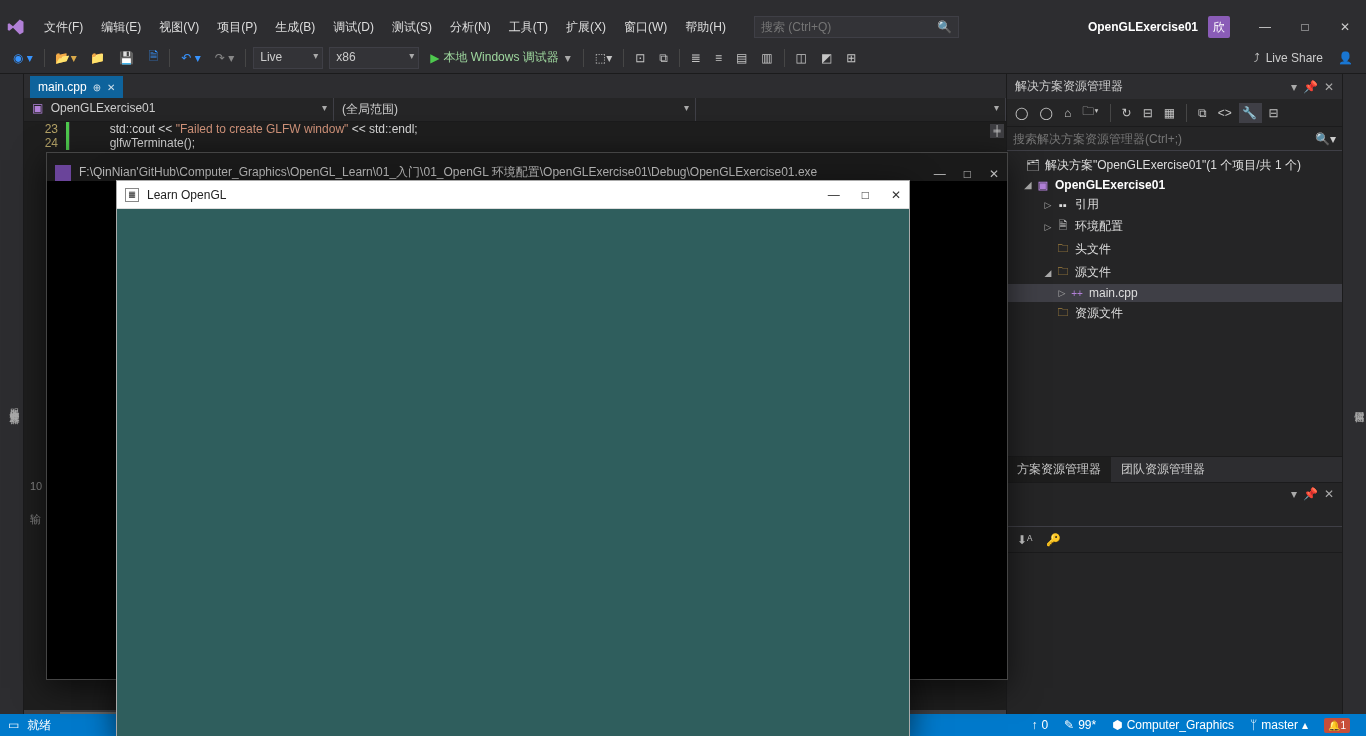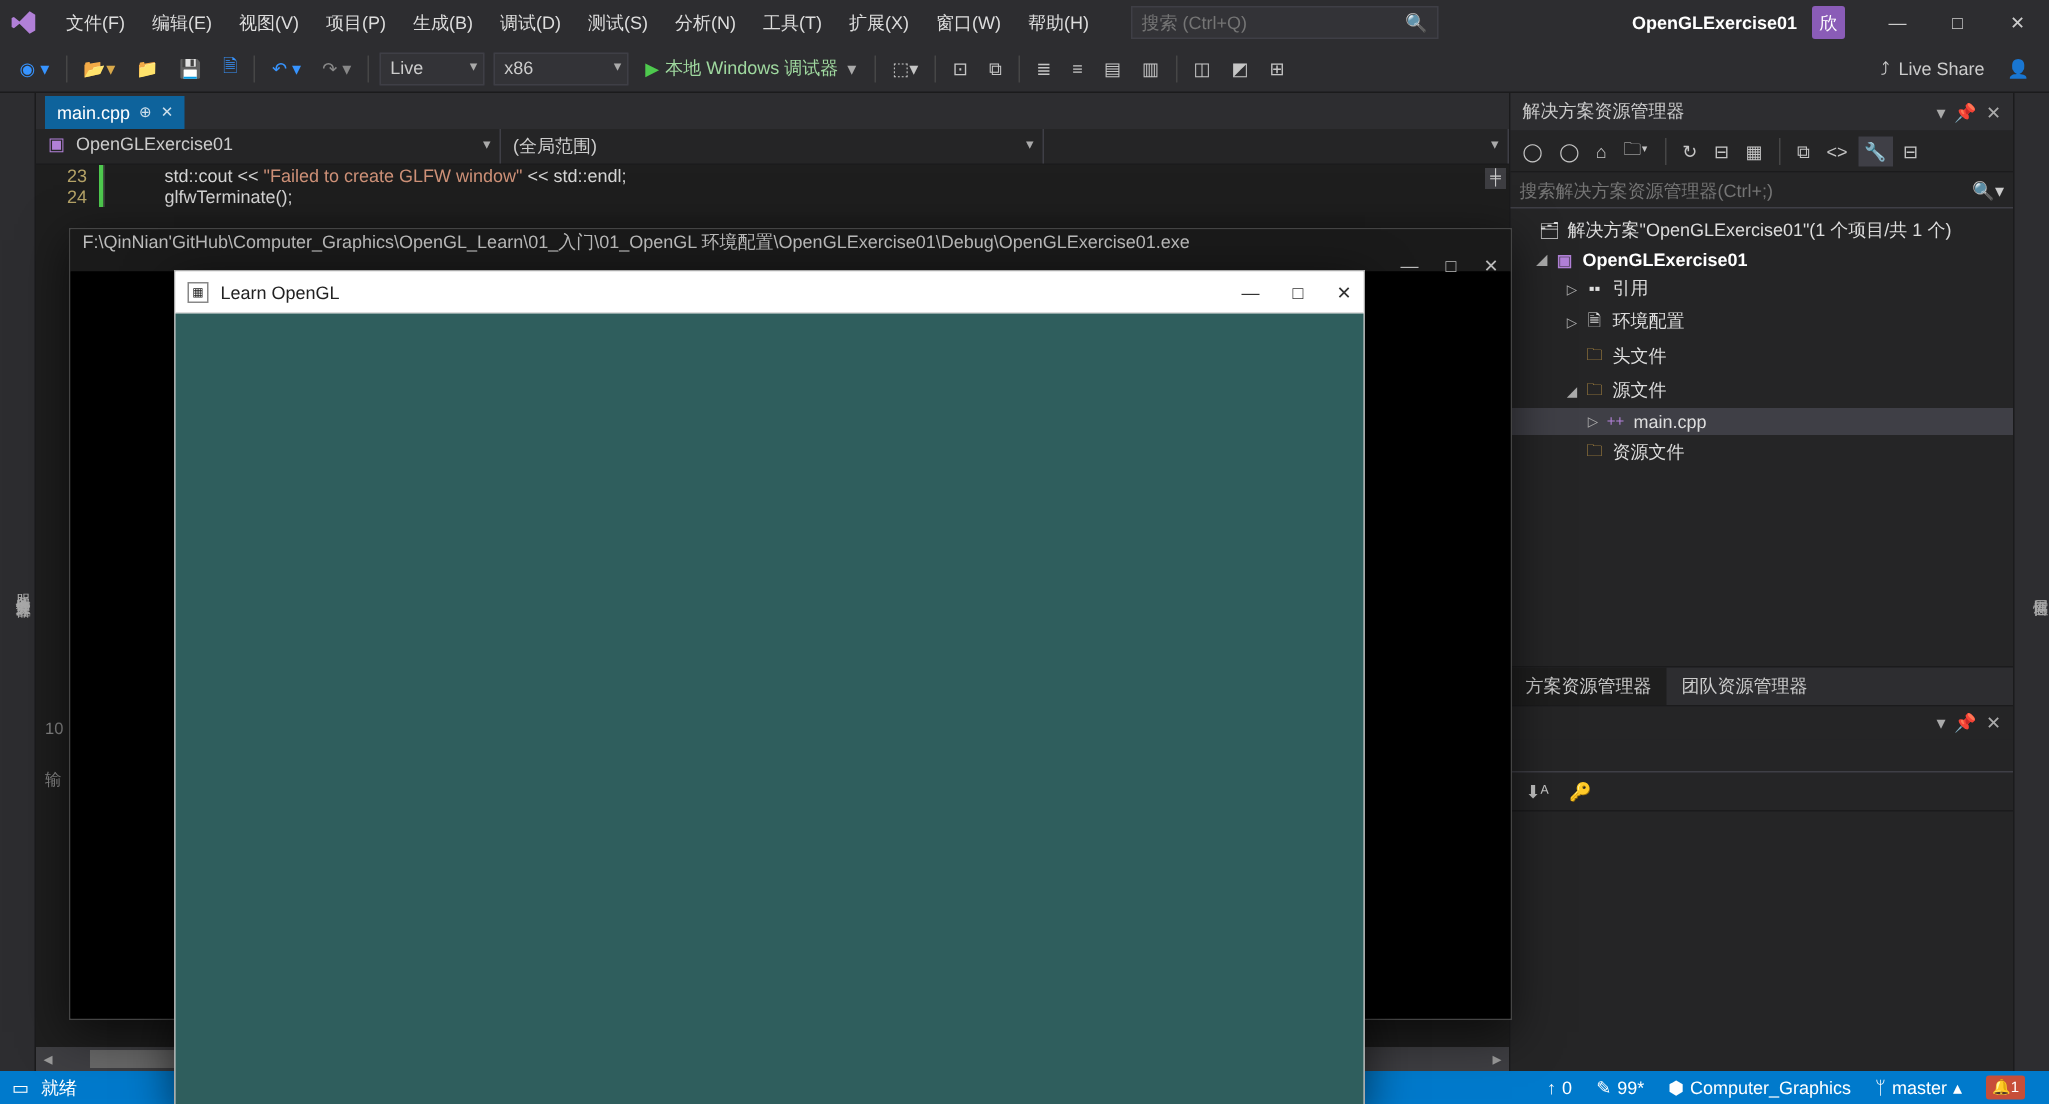--- a/index.html
+++ b/index.html
@@ -1,19 +1,19 @@
 <!DOCTYPE html>
 <html><head>
 <meta charset="utf-8">
 <style>
 * { margin:0; padding:0; box-sizing:border-box; font-family:"Microsoft YaHei",Segoe UI,sans-serif; }
 body { background:#2d2d30; color:#ccc; width:1366px; height:736px; overflow:hidden; font-size:12px; position:relative; }
 
 
-.titlebar { height:30px; background:#2d2d30; display:flex; align-items:center; padding:0 6px; }
+.titlebar { height:30px; background:#2d2d30; display:flex; align-items:center; padding:0 6px;margin-top:12px; }
 .vs-logo { width:20px; height:20px; margin-right:10px; display:flex; align-items:center; justify-content:center; }
 .menu { display:flex; gap:2px; }
 .menu-item { padding:4px 8px; cursor:pointer; color:#ddd; }
 .title-search { margin-left:20px; display:flex; align-items:center; background:#333337; border:1px solid #3f3f46; height:22px; width:205px; padding:0 6px; color:#999; }
 .title-search input { background:transparent; border:none; color:#999; outline:none; flex:1; font-size:12px; }
 .title-app { margin-left:auto; margin-right:10px; font-weight:bold; color:#fff; }
 .avatar { width:22px; height:22px; background:#8a5cb7; border-radius:2px; color:#fff; display:flex; align-items:center; justify-content:center; font-size:12px; margin-right:20px; }
 .win-ctrls { display:flex; gap:10px; }
 .win-btn { width:30px; height:24px; display:flex; align-items:center; justify-content:center; color:#ccc; cursor:pointer; }
 
@@ -52,21 +52,21 @@
 .gutter-bar { width:3px; background:#4ec94e; }
 .gutter-bar2 { width:8px; border-left:1px solid #3a3a3a; margin-right:6px; }
 .code-txt { color:#d4d4d4; white-space:pre; }
 .str { color:#ce9178; }
 .scroll-h { height:16px; background:#3e3e42; display:flex; align-items:center; }
 .scroll-thumb { height:12px; background:#686868; margin-left:20px; width:60px; }
 .scroll-arrow { width:16px; color:#999; text-align:center; cursor:pointer; }
 
 
 .console-win { position:absolute; left:46px; top:152px; width:962px; height:528px; background:#000; border:1px solid #454545; box-shadow:0 8px 30px rgba(0,0,0,.6); z-index:50; }
-.console-titlebar { height:28px; background:#1a1a1a; color:#bbb; display:flex; align-items:flex-start; padding:0 8px; font-size:12px;flex-direction:column; }
+.console-titlebar { height:28px; background:#1a1a1a; color:#bbb; display:flex; align-items:flex-end; padding:0 8px; font-size:12px; }
 .console-titlebar .ico { width:16px; height:16px; background:#6a449a; margin-right:8px; }
 .console-titlebar .ctrls { margin-left:auto; display:flex; gap:18px; color:#bbb; }
 .console-body { height:calc(100% - 28px); background:#000; }
 
 
 .gl-win { position:absolute; left:116px; top:180px; width:794px; height:558px; background:#fff; border:1px solid #aaa; box-shadow:0 8px 30px rgba(0,0,0,.6); z-index:60; }
 .gl-titlebar { height:28px; background:#fff; color:#222; display:flex; align-items:center; padding:0 8px; font-size:12px; border-bottom:1px solid #ddd; }
 .gl-titlebar .ico { width:14px; height:14px; border:1px solid #888; margin-right:8px; display:flex; align-items:center; justify-content:center; font-size:8px; }
 .gl-titlebar .ctrls { margin-left:auto; display:flex; gap:22px; color:#333; }
 .gl-body { height:calc(100% - 28px); background:#2f5e5d; }

